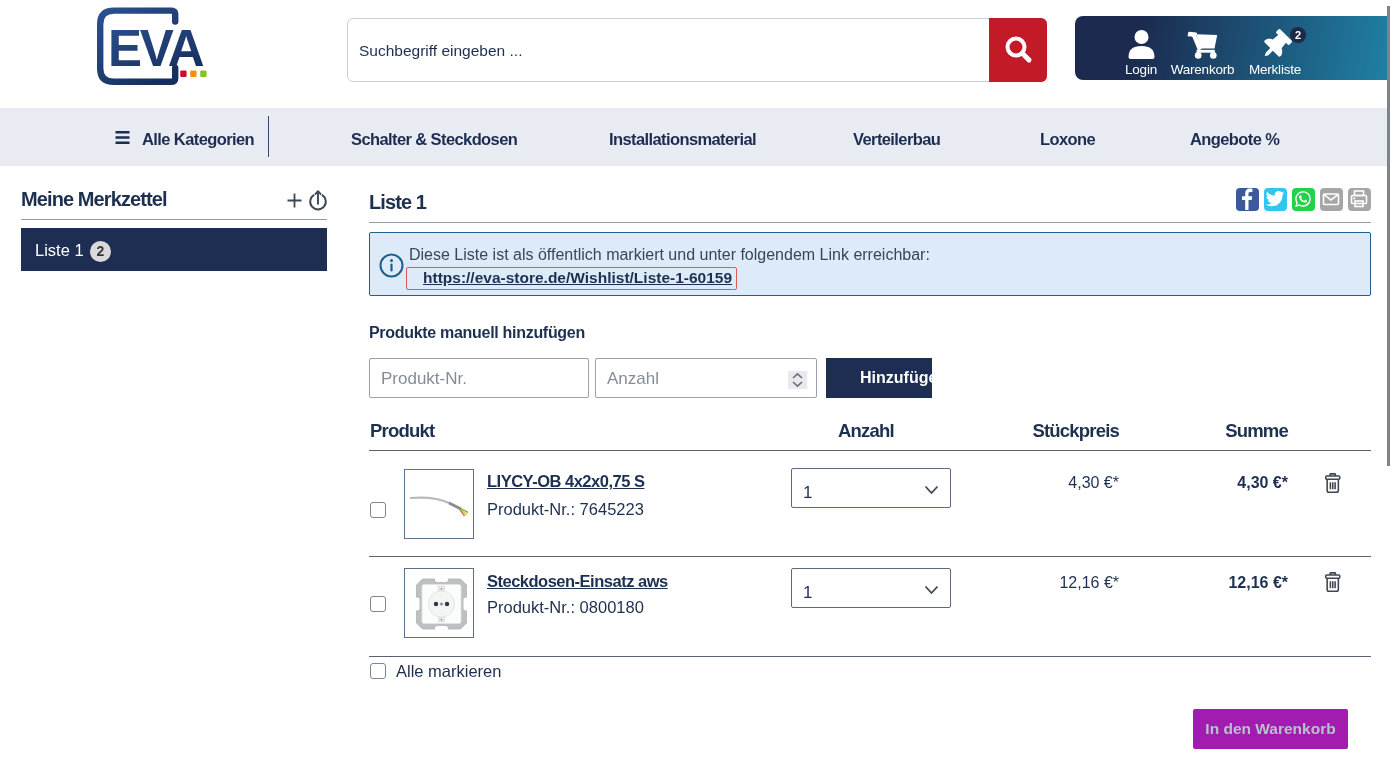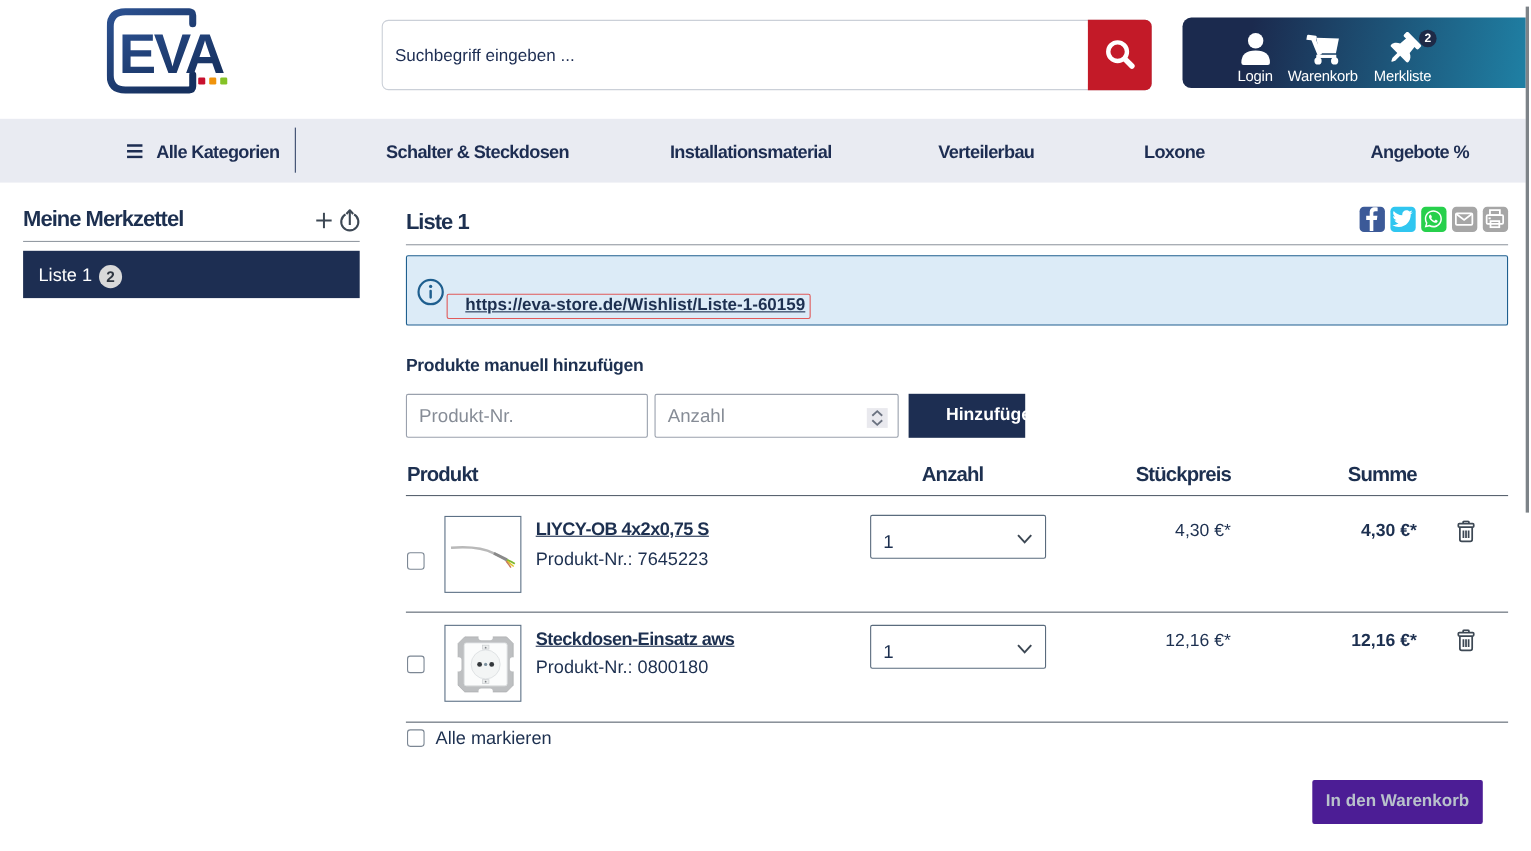--- a/index.html
+++ b/index.html
@@ -60,21 +60,21 @@
   .thumb { position:absolute; left:404px; width:70px; height:70px; border:1px solid #5d7186; background:#fff; }
   .pname { position:absolute; left:487px; font-size:16.5px; letter-spacing:-0.5px; font-weight:bold; color:#1d3050;
     text-decoration:underline; }
   .pnr { position:absolute; left:487px; font-size:16.5px; color:#1d3050; }
   .sel { position:absolute; left:791px; width:160px; height:40px; border:1px solid #5a6b7d;
     border-radius:2px; background:#fff; font-size:17px; color:#1d3050; }
   .sel .v { position:absolute; left:11px; top:14px; }
   .price { position:absolute; font-size:16px; color:#1d3050; text-align:right; }
   .sum { position:absolute; font-size:16px; font-weight:bold; color:#1d3050; text-align:right; }
   #allmark { left:396px; top:662px; font-size:16.5px; color:#1d3050; }
-  #cartbtn { left:1193px; top:709px; width:155px; height:40px; background:#4c1d95;
+  #cartbtn { left:1193px; top:709px; width:155px; height:40px; background:#a21caf;
     color:#b8c1cb; font-size:15.5px; font-weight:bold; text-align:center; line-height:40px; border-radius:2px; }
 </style>
 </head>
 <body>
 <div id="page">
 
   <svg class="abs" style="left:97px; top:6px;" width="112" height="84" viewBox="0 0 112 84">
     <defs>
       <linearGradient id="lg" x1="0" y1="0" x2="0.7" y2="1">
         <stop offset="0" stop-color="#2c5191"></stop>
@@ -133,21 +133,21 @@
   <div class="abs" id="nav">
     <svg class="abs" style="left:115px; top:23px;" width="15" height="13" viewBox="0 0 15 13">
       <path d="M0.5 1.3 H14.5 M0.5 6.5 H14.5 M0.5 11.7 H14.5" stroke="#1d2d52" stroke-width="2.4"></path>
     </svg>
     <div class="navitem" style="left:142px;">Alle Kategorien</div>
     <div id="navdiv"></div>
     <div class="navitem" style="left:351px;">Schalter &amp; Steckdosen</div>
     <div class="navitem" style="left:609px;">Installationsmaterial</div>
     <div class="navitem" style="left:853px;">Verteilerbau</div>
     <div class="navitem" style="left:1040px;text-align:right;">Loxone</div>
-    <div class="navitem" style="left:1246px;">Angebote %</div>
+    <div class="navitem" style="left:1190px;">Angebote %</div>
   </div>
 
   <div class="abs" id="side-h">Meine Merkzettel</div>
   <svg class="abs" style="left:287px; top:193px;" width="15" height="15" viewBox="0 0 15 15">
     <path d="M7.5 0.5 V14.5 M0.5 7.5 H14.5" stroke="#3d4854" stroke-width="1.8"></path>
   </svg>
   <svg class="abs" style="left:308px; top:188px;" width="20" height="23" viewBox="0 0 20 23">
     <path d="M6.1 6.9 A7.8 7.8 0 1 0 13.9 6.9" fill="none" stroke="#3d4854" stroke-width="1.9"></path>
     <path d="M10 16.5 V4.2" stroke="#3d4854" stroke-width="1.9"></path>
     <path d="M6.9 6.6 L10 3.2 L13.1 6.6" fill="none" stroke="#3d4854" stroke-width="1.9" stroke-linejoin="round"></path>
@@ -191,20 +191,21 @@
       <rect x="5.2" y="9.7" width="2" height="1.6" fill="#fff"></rect>
     </svg>
   </div>
 
   <div class="abs" id="infobox">
     <svg style="position:absolute; left:9px; top:20px;" width="25" height="25" viewBox="0 0 25 25">
       <circle cx="12.5" cy="12.5" r="11" fill="none" stroke="#1f5f8f" stroke-width="2"></circle>
       <circle cx="12.5" cy="7.4" r="1.5" fill="#1f5f8f"></circle>
       <rect x="11.4" y="10.5" width="2.2" height="8" rx="1" fill="#1f5f8f"></rect>
     </svg>
+    <div class="line1">Diese Liste ist als öffentlich markiert und unter folgendem Link erreichbar:</div>
     <span class="link">https://eva-store.de/Wishlist/Liste-1-60159</span>
   </div>
 
   <div class="abs" id="man-h">Produkte manuell hinzufügen</div>
   <div class="inp" style="left:369px; width:220px;">
       <span class="ph">Produkt-Nr.</span>
     </div>
   <div class="inp" style="left:595px; width:222px;">
     <span class="ph">Anzahl</span>
     <div id="spin">

